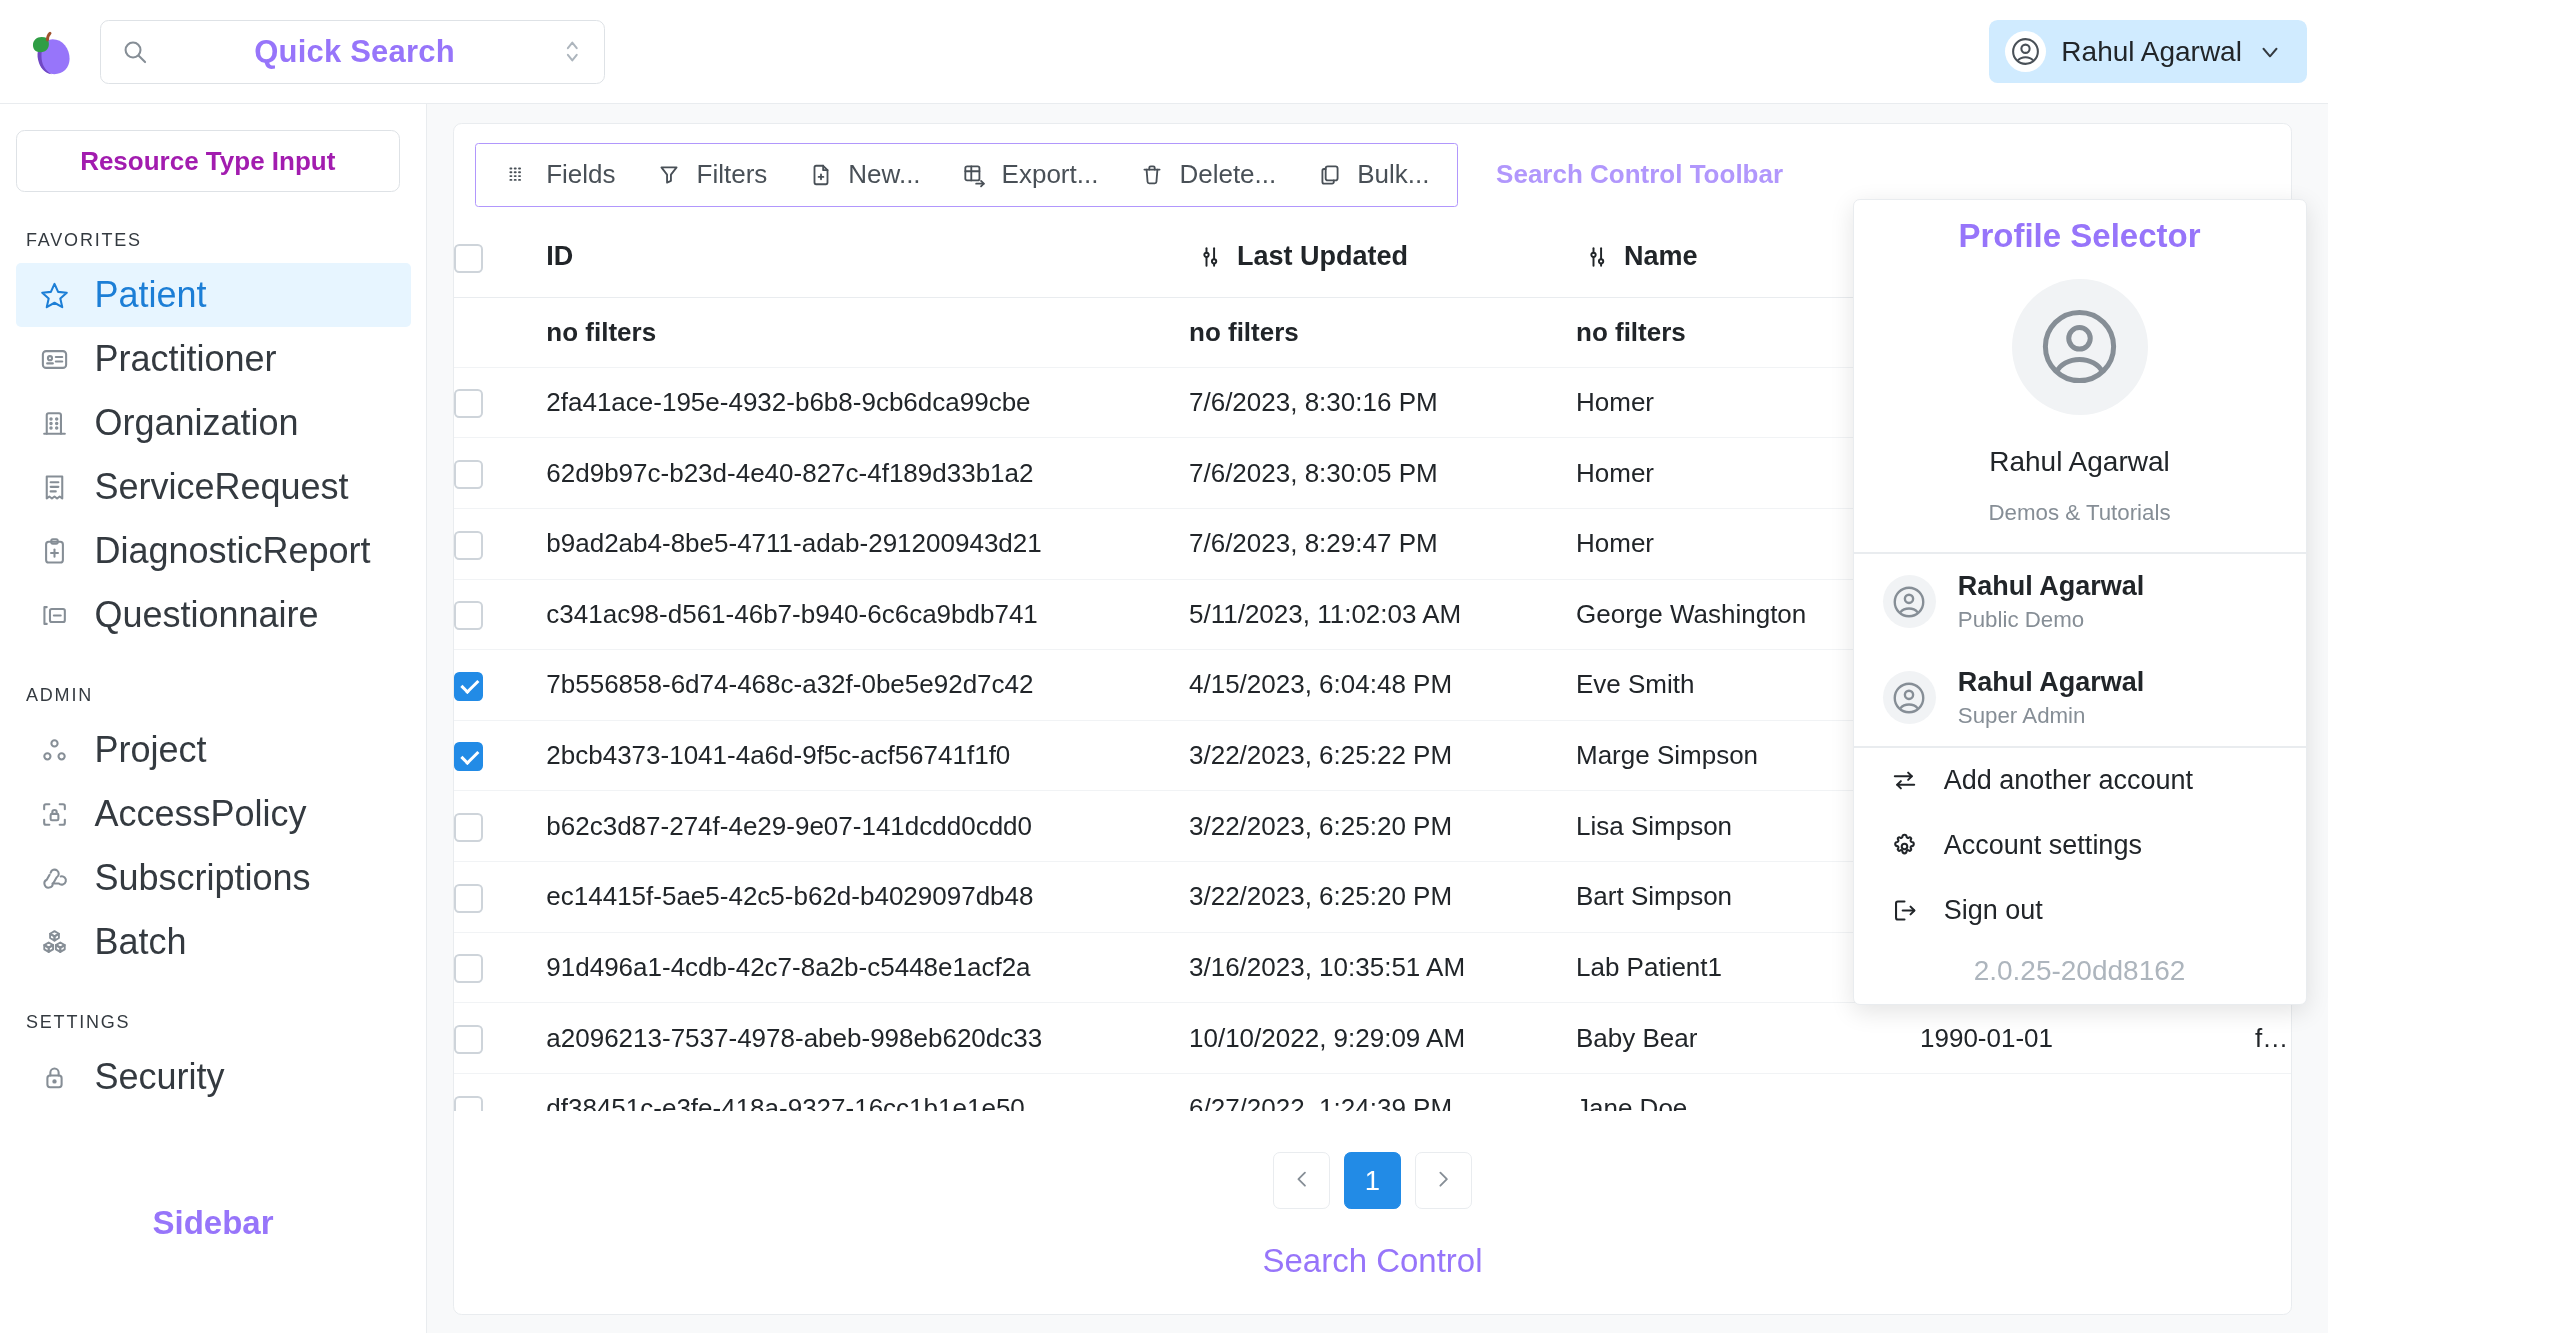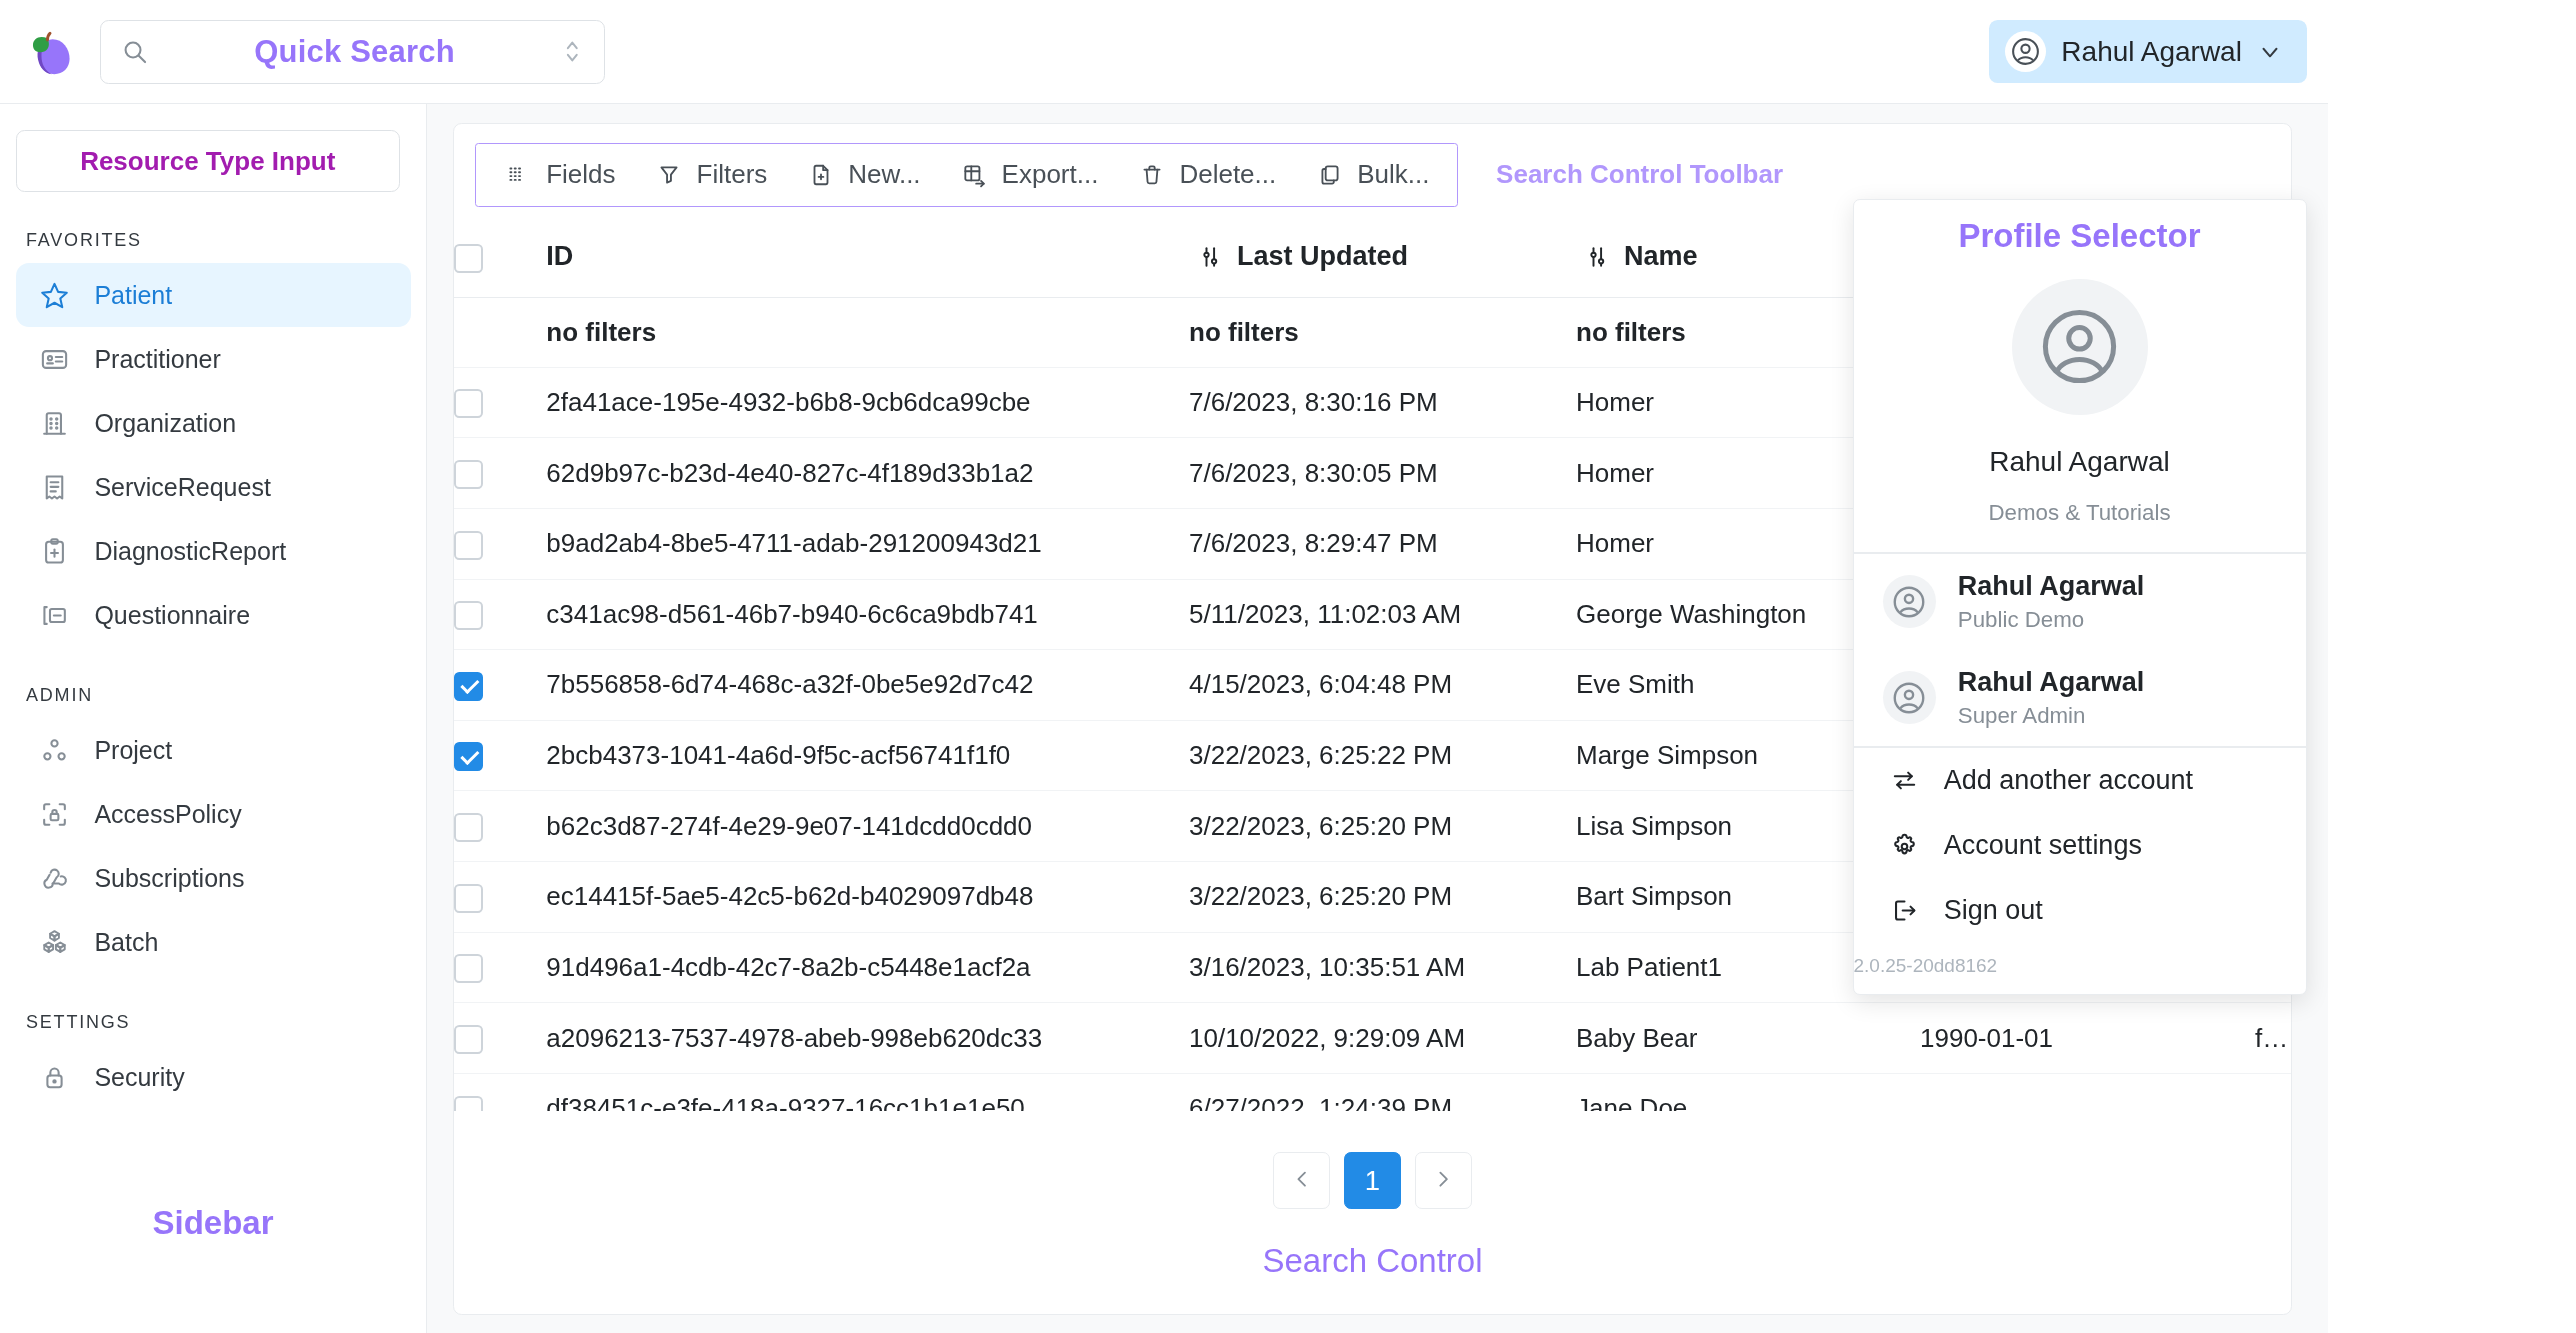--- a/index.html
+++ b/index.html
@@ -72,22 +72,22 @@
     display: flex; align-items: center; justify-content: center;
     color: #a21caf; font-size: 26px; font-weight: bold;
   }
   .nav-section-title {
     font-size: 18px; letter-spacing: 1.8px; color: #343a40;
     padding: 38px 0 12px 26px; font-weight: normal;
   }
   .nav-item {
     display: flex; align-items: center; gap: 22.3px;
     height: 64px; margin: 0 15.5px; padding-left: 20.6px;
-    border-radius: 13px;
-    color: #343a40; font-size: 25px;
+    border-radius: 5px;
+    color: #343a40; font-size: 36px;
   }
   .nav-item .ni-icon { width: 36px; flex: 0 0 36px; display:flex; align-items:center; justify-content:center; }
   .nav-item.active { background: #e7f5ff; color: #1c7ed6; }
   .nav-item.active .ni-icon svg { stroke: #1c7ed6; }
   .sidebar-annot {
     text-align: center; color: #9775fa; font-size: 33px; font-weight: bold;
     margin-top: 95px;
   }
 
   
@@ -190,21 +190,21 @@
   }
   .pp-name-big { text-align: center; font-size: 28px; color: #212529; margin-top: 31px; }
   .pp-sub { text-align: center; font-size: 22.3px; color: #868e96; margin-top: 22.3px; padding-bottom: 26px; }
   .pp-divider { height: 1.7px; background: #e9ecef; margin: 0 0; }
   .pp-acct { display: flex; align-items: center; gap: 22.3px; padding: 17px 29px; }
   .pp-acct-av { width: 53px; height: 53px; border-radius: 50%; background: #f1f3f5; display:flex; align-items:center; justify-content:center; flex:0 0 53px; }
   .pp-acct-name { font-size: 27px; font-weight: bold; color: #212529; }
   .pp-acct-role { font-size: 22.3px; color: #868e96; margin-top: 5px; }
   .pp-menu-item { display: flex; align-items: center; gap: 22.3px; padding: 17px 34px; font-size: 27px; color: #212529; }
   .pp-mi-icon { width: 34px; flex: 0 0 34px; display:flex; align-items:center; justify-content:center; }
-  .pp-version { text-align: left; font-size: 19px; color: #adb5bd; padding: 12px 0 5.2px 0; }
+  .pp-version { text-align: center; font-size: 28px; color: #adb5bd; padding: 12px 0 5.2px 0; }
 </style>
 </head>
 <body>
 
 <div class="app">
 
   <div class="header">
 
     <div class="logo">
       <svg width="46" height="48" viewBox="0 0 54 56">

